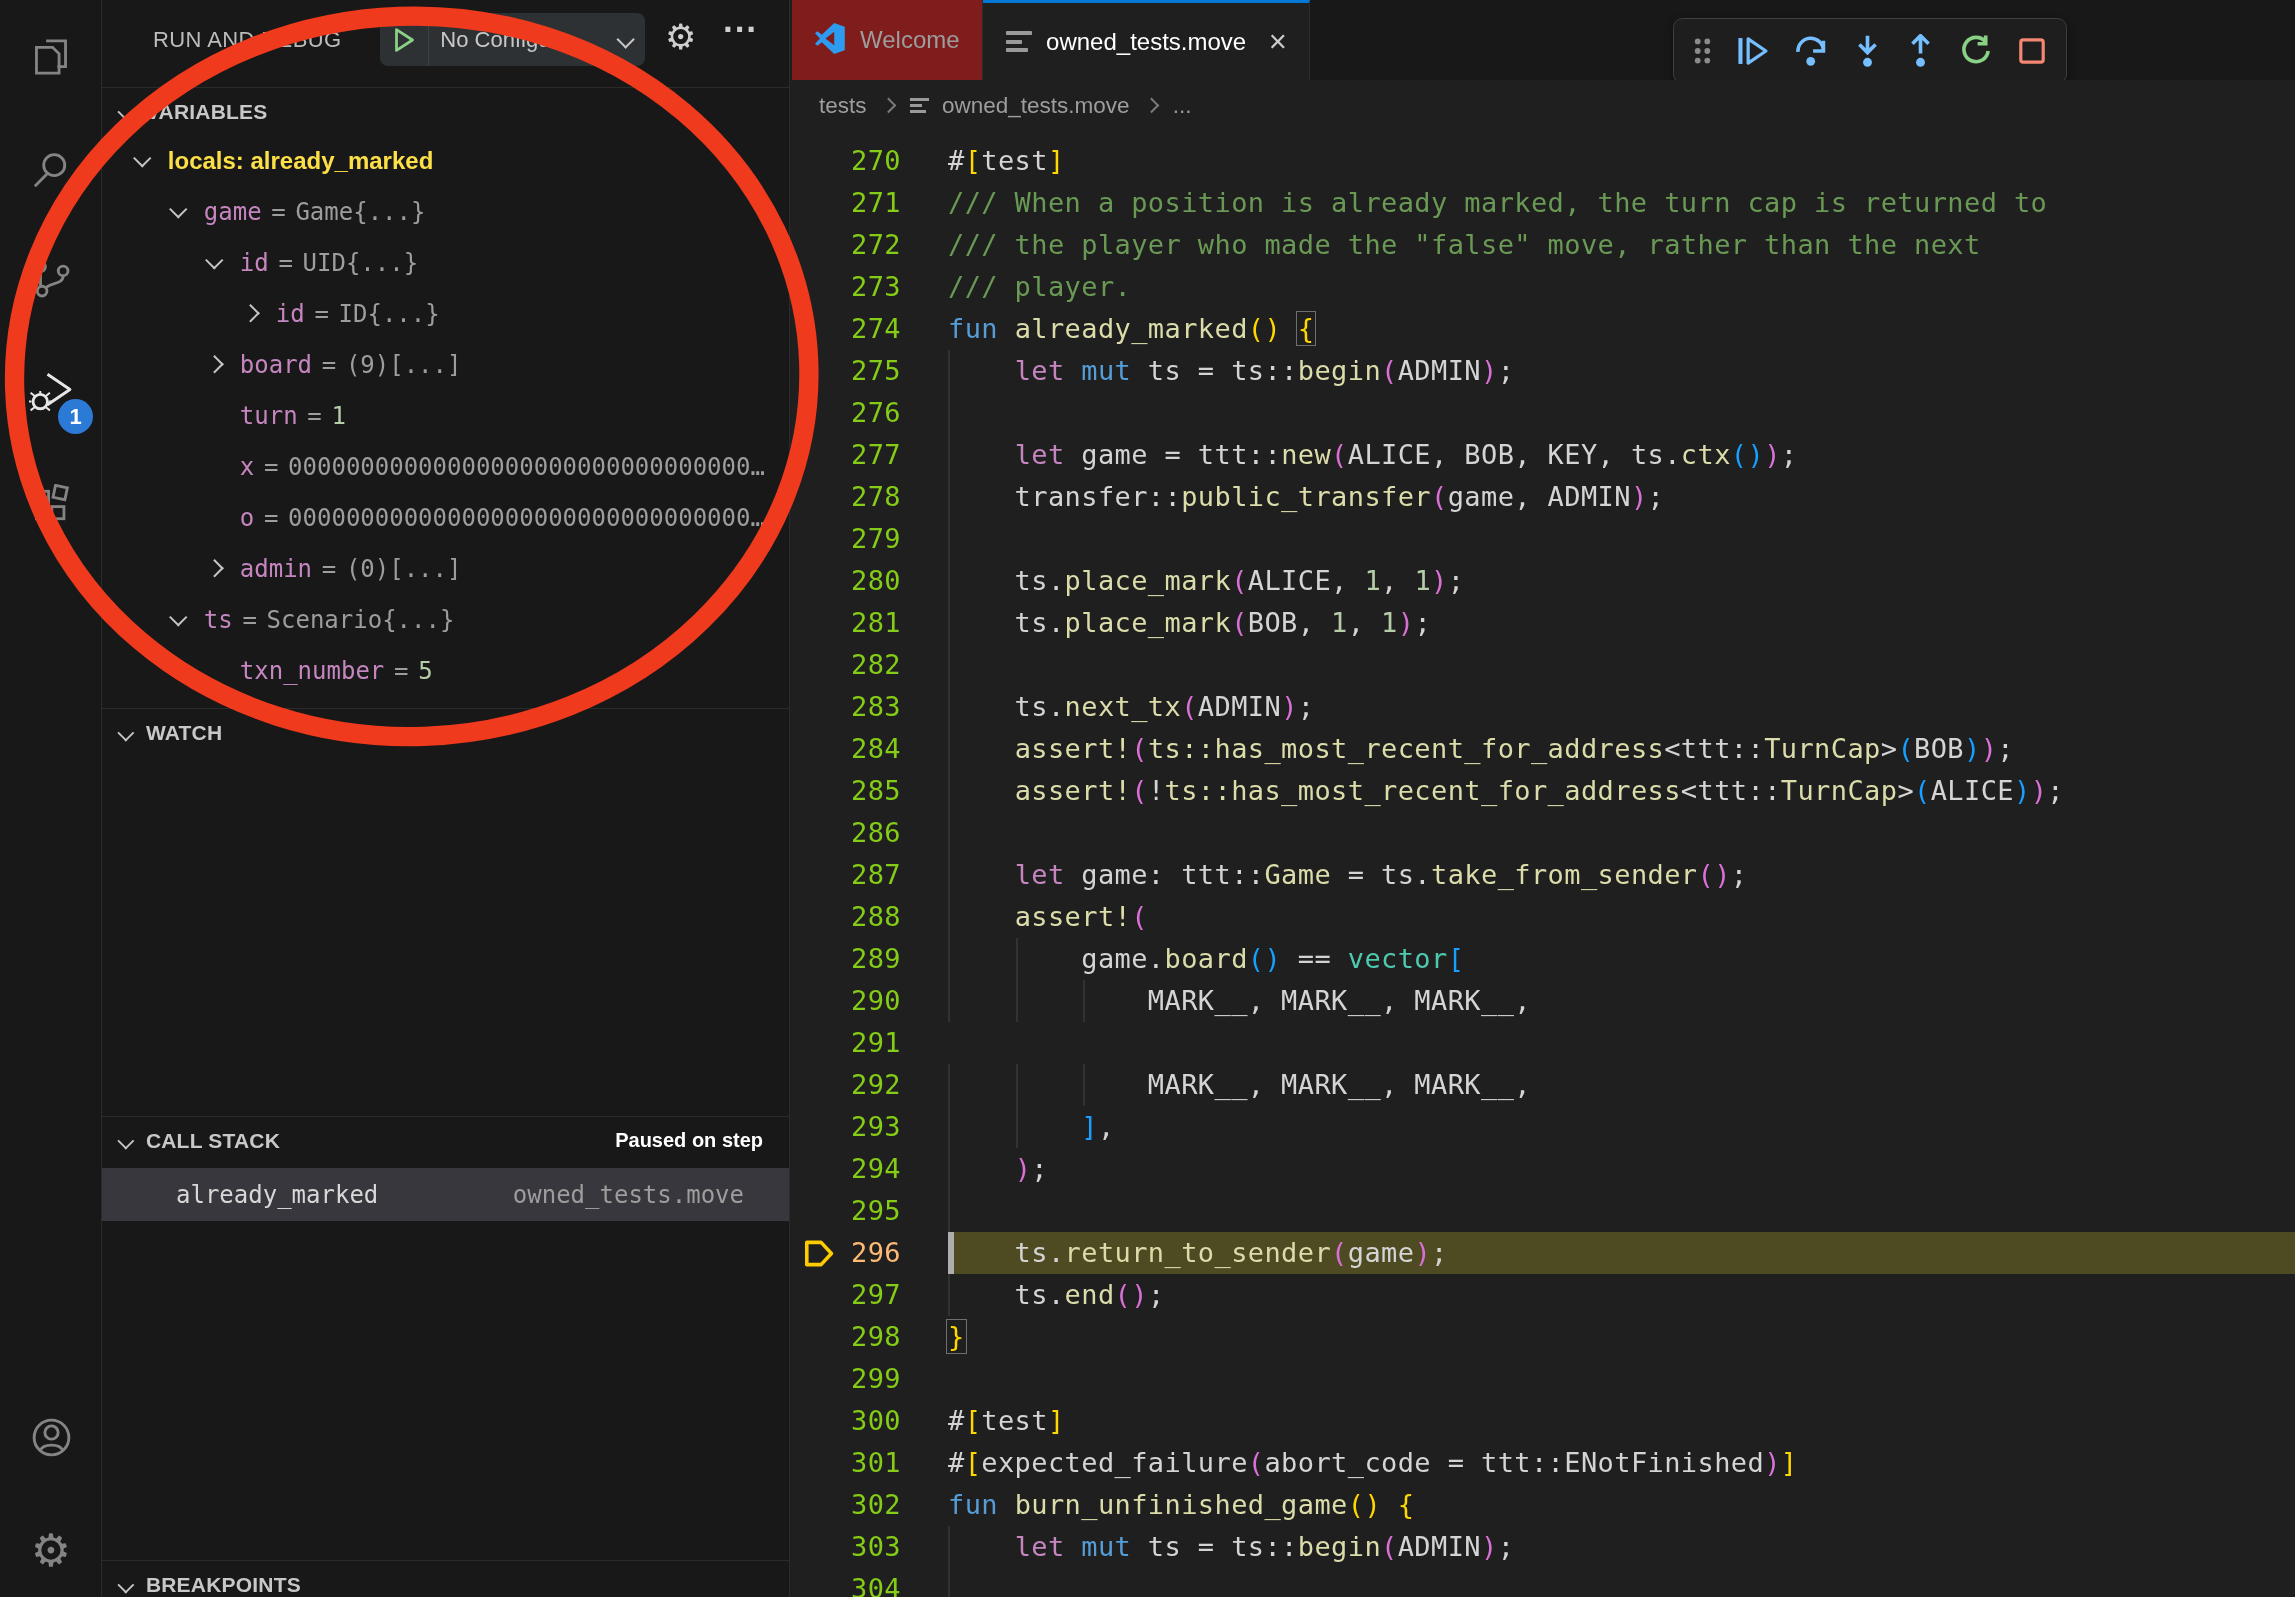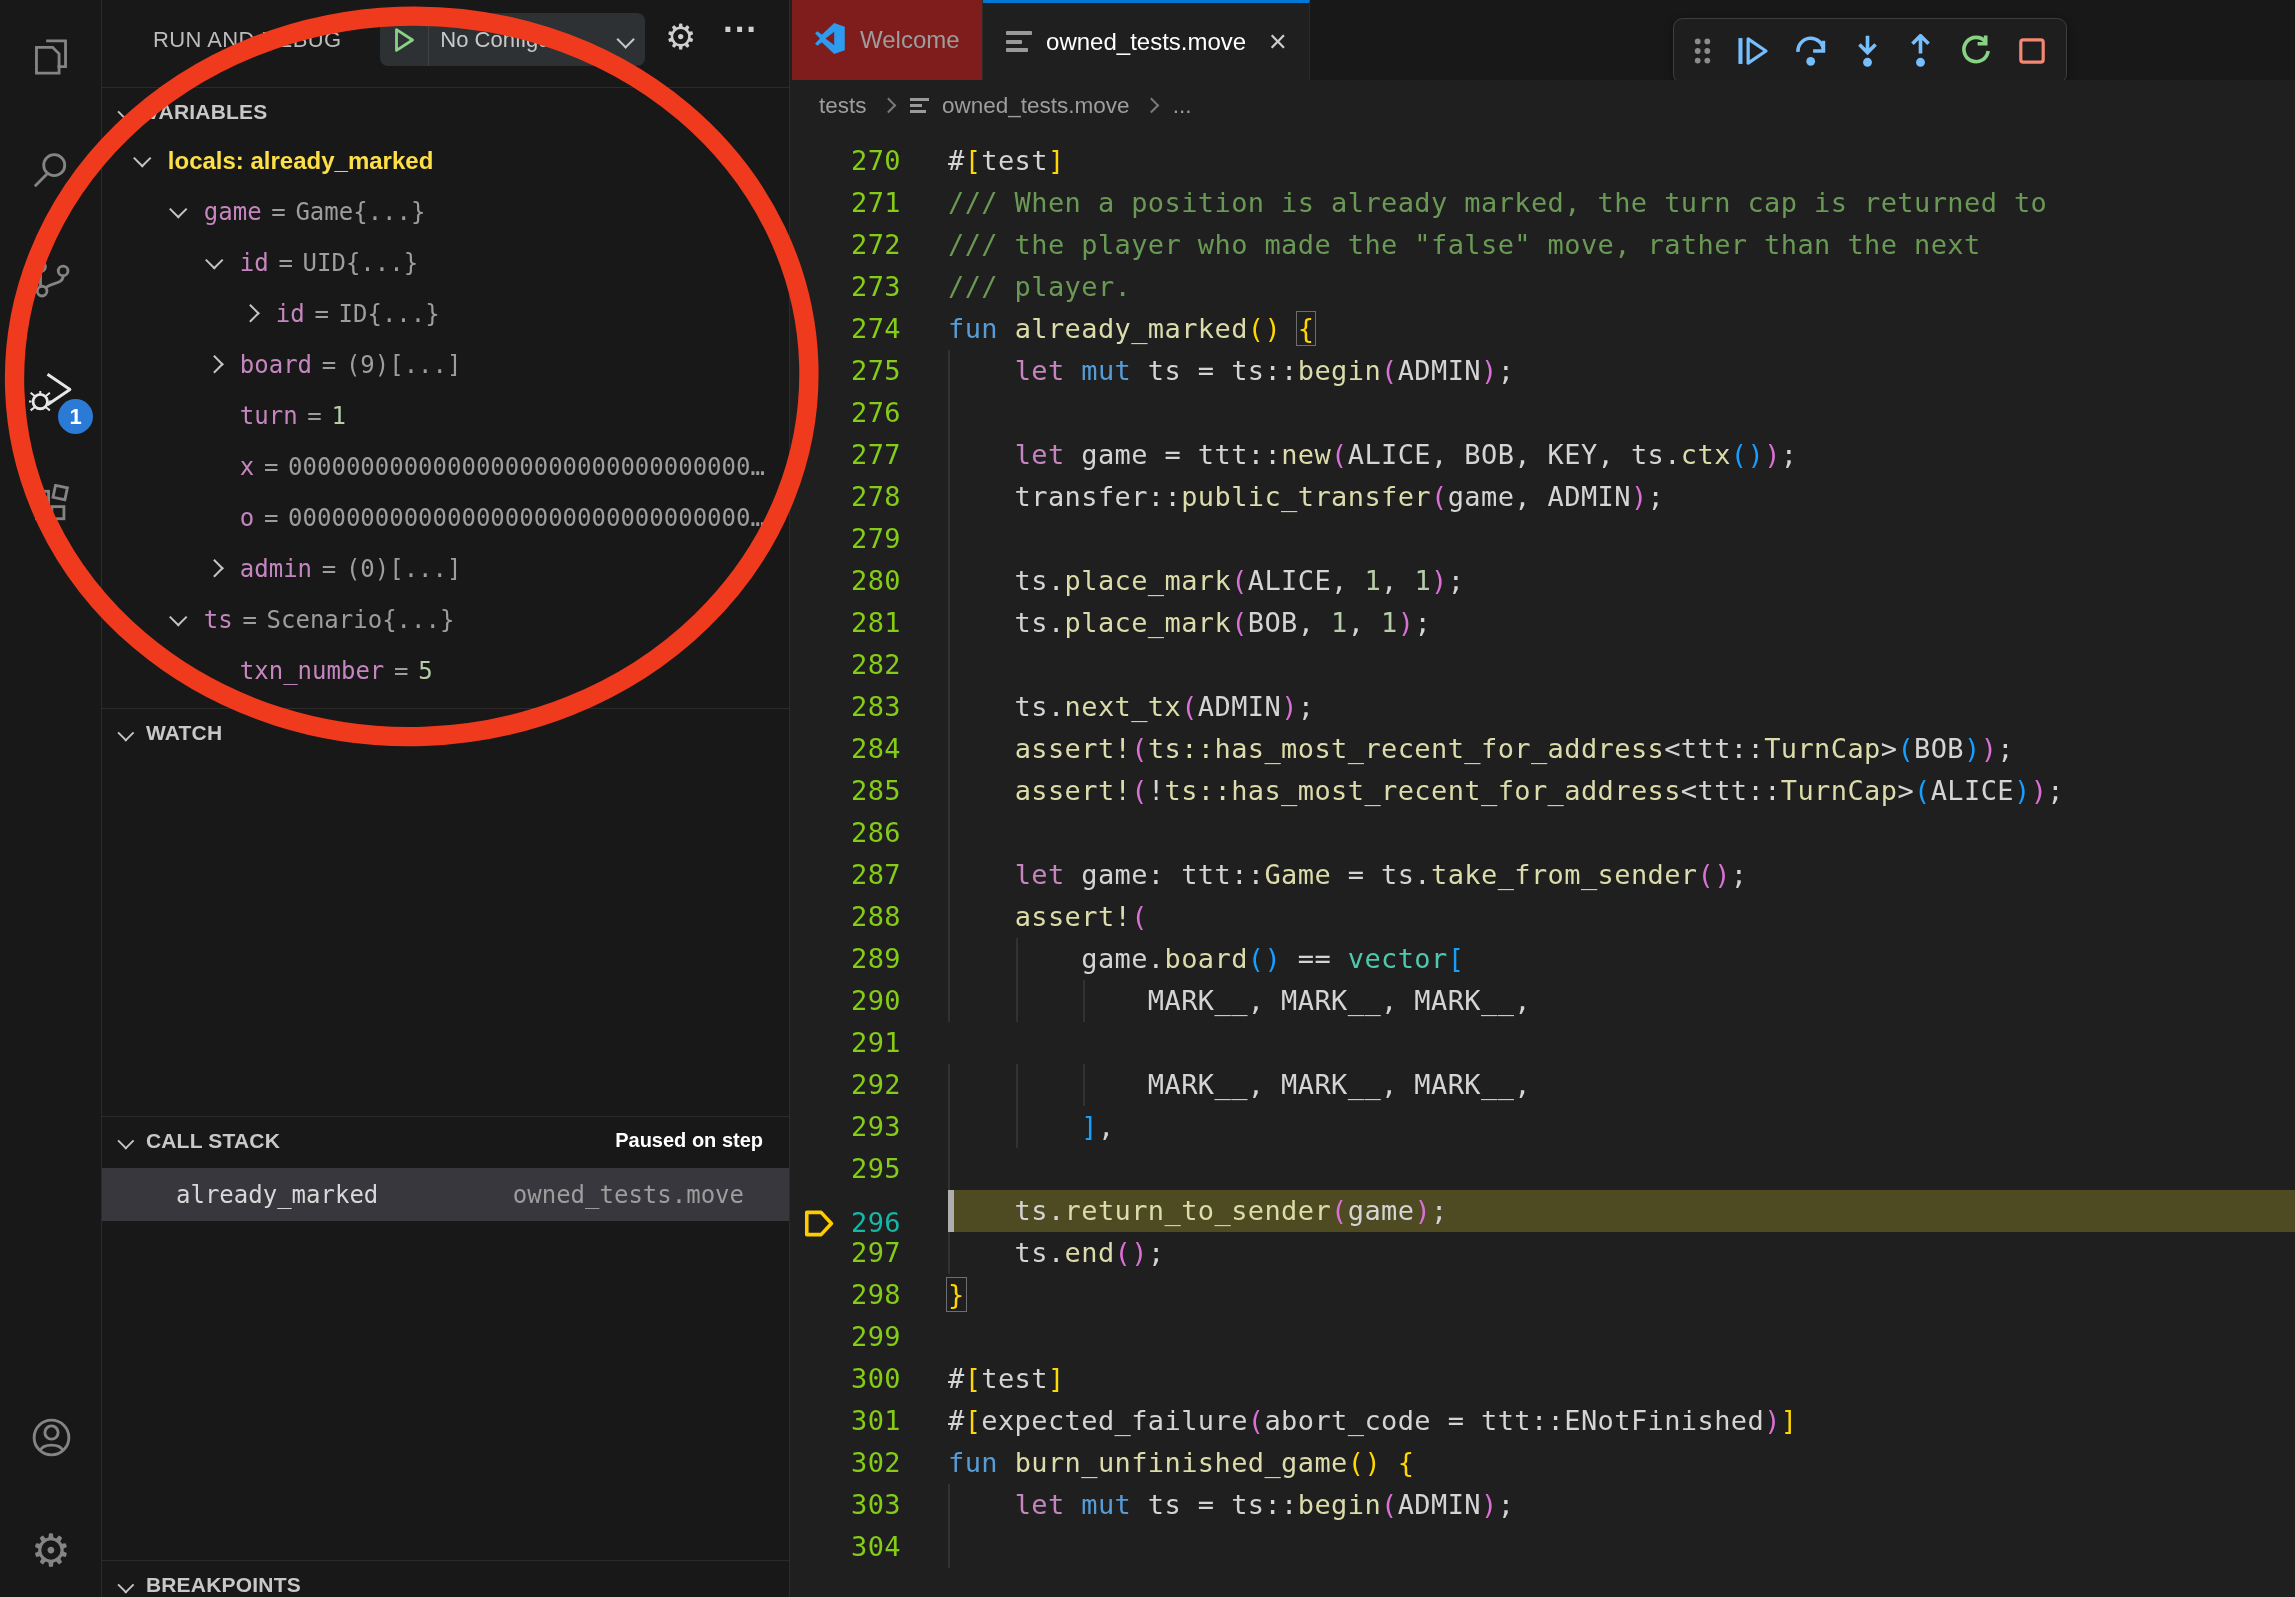--- a/index.html
+++ b/index.html
@@ -63,21 +63,21 @@
   .breadcrumb{position:absolute;left:0;top:80px;right:0;height:51px;background:#1f1f1f;display:flex;align-items:center;
               font-size:22.5px;color:#9d9d9d;gap:13px;padding-left:27px;}
   .bc-sep{width:8.8px;height:8.8px;border-right:2px solid #7a7a7a;border-bottom:2px solid #7a7a7a;transform:rotate(-45deg);margin:0 3.2px;}
   .bc-icon{display:flex;flex-direction:column;gap:3.2px;}
   .bc-icon i{display:block;height:3.2px;background:#9a9a9a;}
   
   .code{position:absolute;left:0;top:132px;right:0;bottom:0;overflow:hidden;padding-top:8px;
         font-family:"DejaVu Sans Mono",monospace;font-size:27px;letter-spacing:0.4px;color:#d4d4d4;}
   .crow{display:flex;height:42px;line-height:42px;}
   .ln{flex:none;width:156px;text-align:right;padding-right:47px;box-sizing:border-box;color:#84cc16;position:relative;}
-  .crow.cur .ln{color:#14b8a6;margin-top:12px;}
+  .crow.cur .ln{color:#fdba74;}
   .lmark{position:absolute;left:9.7px;top:6.4px;}
   .lc{flex:1;position:relative;white-space:pre;}
   .crow.cur .lc{background:#4e4b22;}
   .g{position:absolute;top:0;bottom:0;width:1.6px;background:#323232;}
   .g.bright{width:6.4px;background:#aeaeae;}
   .tk-kw{color:#569cd6;}.tk-ctrl{color:#c586c0;}.tk-fn{color:#dcdcaa;}.tk-cm{color:#6a9955;}
   .tk-num{color:#b5cea8;}.tk-type{color:#4ec9b0;}.tk-b1{color:#ffd700;}.tk-b2{color:#da70d6;}
   .tk-b3{color:#179fff;}.tk-tx{color:#d4d4d4;}
   .boxed{outline:1.6px solid #6e6e6e;outline-offset:1.6px;}
   
@@ -433,20 +433,24 @@
         </div>
         <div class="crow">
           <div class="ln">292</div>
           <div class="lc"><span class="g" style="left: 0px;"></span><span class="g" style="left: 68px;"></span><span class="g" style="left: 135px;"></span><span class="tk-tx">            MARK__, MARK__, MARK__,</span></div>
         </div>
         <div class="crow">
           <div class="ln">293</div>
           <div class="lc"><span class="g" style="left: 0px;"></span><span class="g" style="left: 68px;"></span><span class="tk-tx">        </span><span class="tk-b3">]</span><span class="tk-tx">,</span></div>
         </div>
         <div class="crow">
+          <div class="ln">294</div>
+          <div class="lc"><span class="g" style="left: 0px;"></span><span class="tk-tx">    </span><span class="tk-b2">)</span><span class="tk-tx">;</span></div>
+        </div>
+        <div class="crow">
           <div class="ln">295</div>
           <div class="lc"><span class="g" style="left: 0px;"></span></div>
         </div>
         <div class="crow cur">
           <div class="ln">296<span class="lmark"><svg width="35" height="31" viewBox="0 0 44 38">
                 <path d="M6 5 H24 L37 19 L24 33 H6 Z" fill="none" stroke="#ffcc00" stroke-width="4.5" stroke-linejoin="round"></path>
               </svg></span></div>
           <div class="lc"><span class="g bright" style="left: 0px;"></span><span class="tk-tx">    ts.</span><span class="tk-fn">return_to_sender</span><span class="tk-b2">(</span><span class="tk-tx">game</span><span class="tk-b2">)</span><span class="tk-tx">;</span></div>
         </div>
         <div class="crow">

